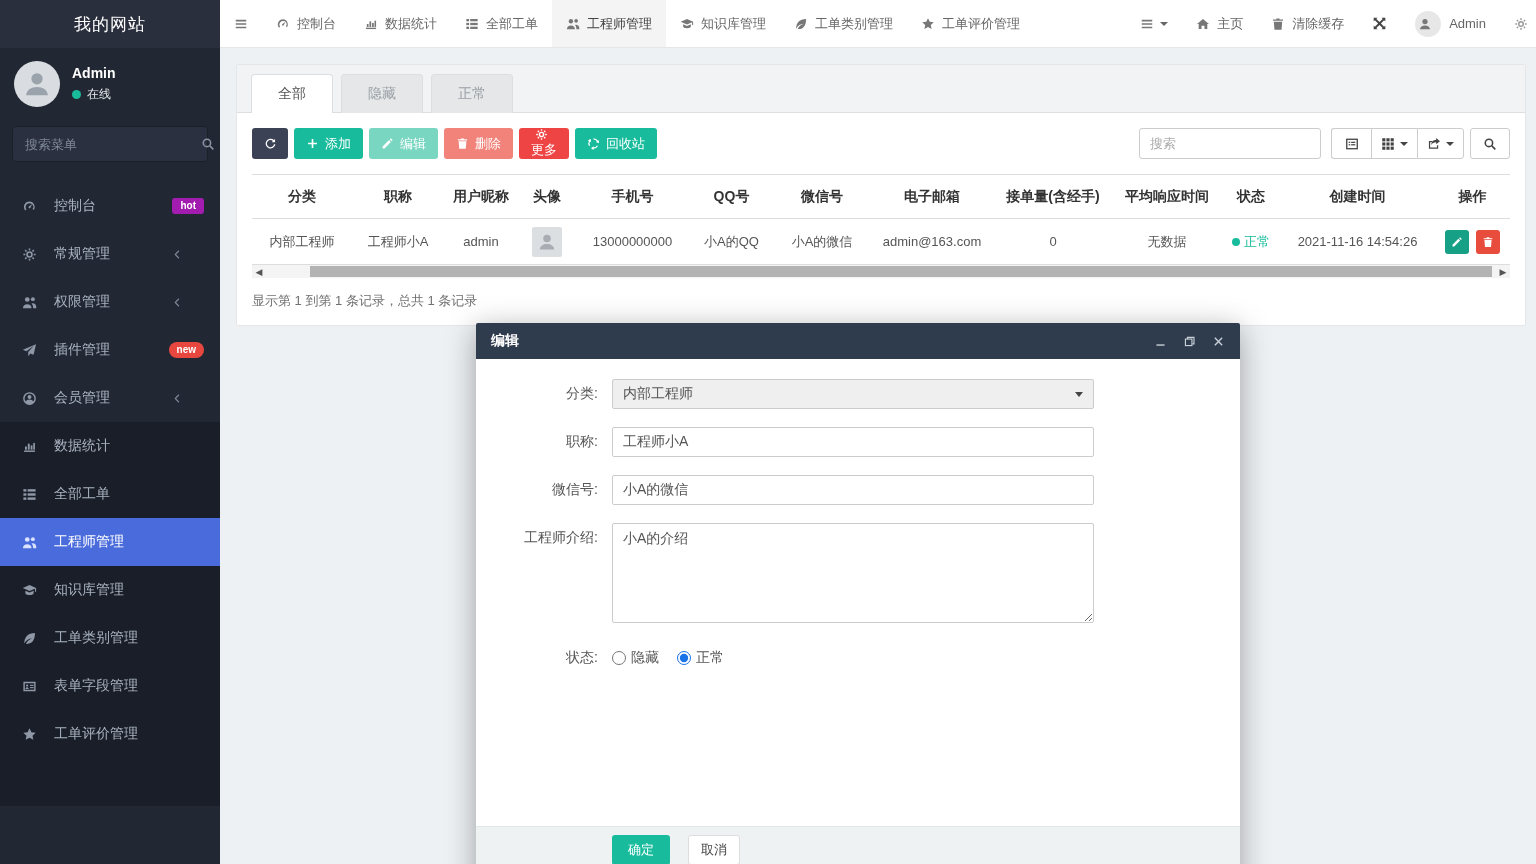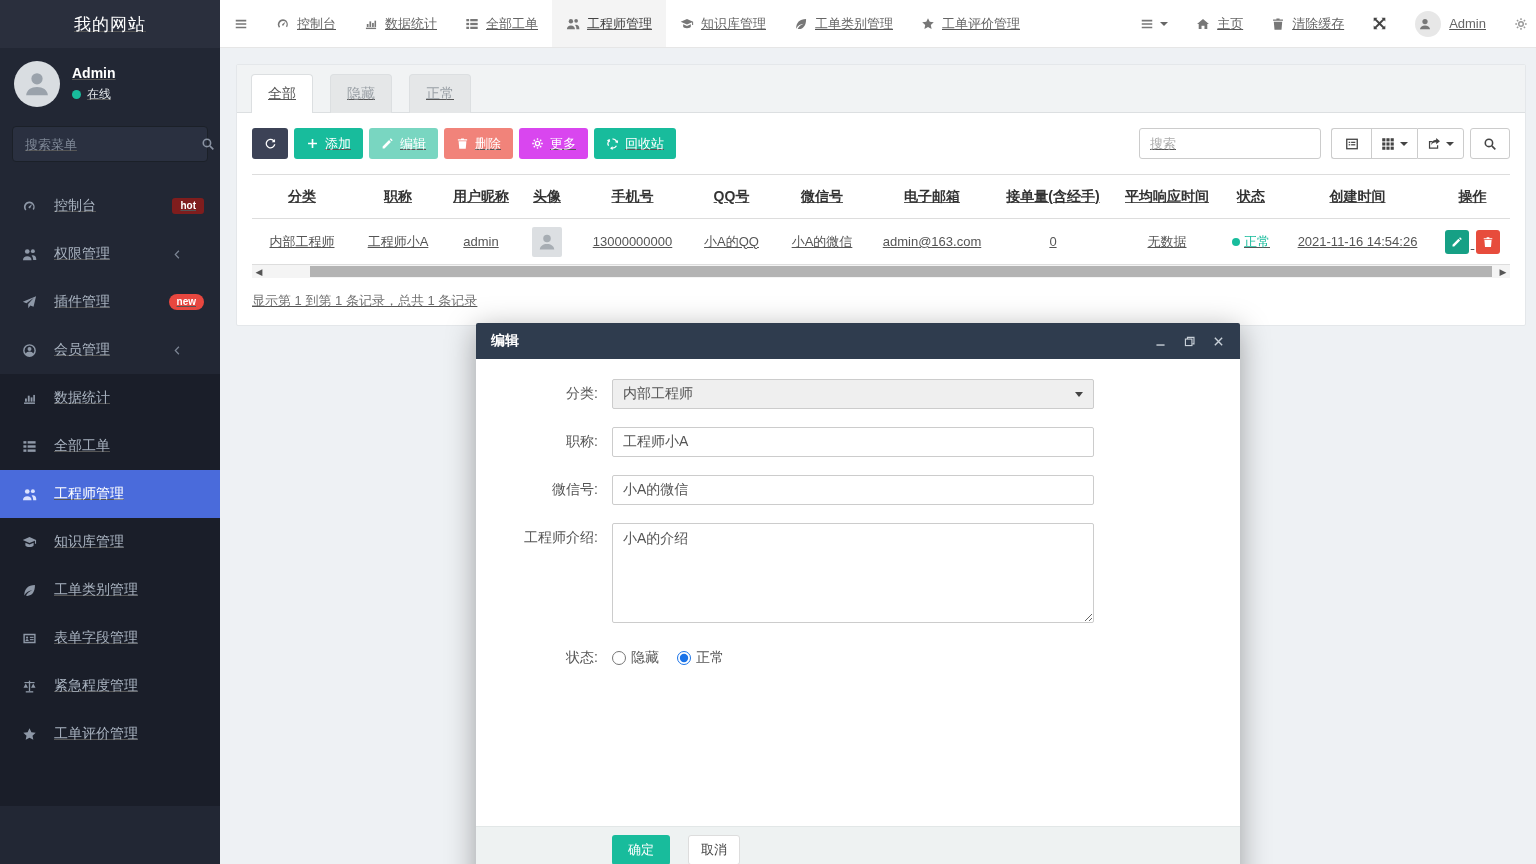--- a/index.html
+++ b/index.html
@@ -2,21 +2,21 @@
 <html><head>
 <meta charset="utf-8">
 <style>
   * { box-sizing: border-box; margin: 0; padding: 0; }
   html,body { width:1536px; height:864px; overflow:hidden; }
   body { font-family:"Liberation Sans","DejaVu Sans",sans-serif; font-size:14px; color:#555;
          background:#eef1f4; position:relative; }
   .ic { display:inline-flex; align-items:center; justify-content:center; }
   .ic svg { width:1em; height:1em; display:block; }
 
-  .app { display:flex; width:1412px; height:864px;text-decoration:underline; }
+  .app { display:flex; width:1412px; height:864px; }
 
   
   .sidebar { width:220px; min-width:220px; background:#222734; height:864px; display:flex; flex-direction:column; }
   .brand { height:48px; background:#2a2f3d; color:#fff; font-size:17px; display:flex;
            align-items:center; justify-content:center; letter-spacing:1px; }
   .user-panel { display:flex; align-items:center; padding:13px 14px; }
   .user-avatar { width:46px; height:46px; border-radius:50%; background:#d9dde1; color:#9aa2ab;
                  display:flex; align-items:center; justify-content:center; font-size:30px; overflow:hidden; }
   .user-meta { margin-left:12px; }
   .user-name { color:#fff; font-weight:bold; font-size:14px; margin-bottom:5px; }
@@ -26,21 +26,21 @@
                  height:36px; display:flex; align-items:center; padding:0 12px; }
   .menu-search input { flex:1; background:transparent; border:none; outline:none; color:#cfd6df; font-size:13px; }
   .menu-search input::placeholder { color:#7f8897; }
   .menu-search .ic { color:#8a93a2; font-size:14px; }
   .side-nav { flex:1; overflow:hidden; padding-top:10px; }
   .side-item { height:48px; display:flex; align-items:center; padding:0 16px 0 22px; color:#a9b3c0;
                font-size:14px; cursor:pointer; position:relative; }
   .side-item .ic { font-size:15px; width:22px; margin-right:10px; color:#8e98a7; justify-content:flex-start; }
   .side-item .chev { margin-left:auto; font-size:11px; color:#7c8594; }
   .badge { margin-left:auto; font-size:10px; font-weight:bold; color:#fff; padding:2px 8px; line-height:1.2; }
-  .badge.hot { background:#7f1d1d; border-radius:3px; }
+  .badge.hot { background:#a21caf; border-radius:3px; }
   .badge.new { background:#e8473f; border-radius:10px; }
   .submenu-wrap { background:#1a1e29; }
   .submenu-wrap .parent { color:#f0f3f6; }
   .submenu-wrap .parent .ic { color:#97a1e8; }
   .side-item.active { background:#4a6bdb; color:#fff; }
   .side-item.active .ic { color:#dbe2ff; }
 
   
   .main { flex:1; display:flex; flex-direction:column; }
   .topbar { height:48px; background:#fff; border-bottom:1px solid #e6e6e6; display:flex; align-items:stretch; }
@@ -52,35 +52,35 @@
   .tb-item.icon-only .ic { margin-right:0; }
   .caret { display:inline-block; width:0; height:0; border-left:4px solid transparent; border-right:4px solid transparent;
            border-top:4px solid #666; margin-left:6px; }
   .tb-avatar { width:26px; height:26px; border-radius:50%; background:#e7e7e7; color:#b5b5b5;
                display:flex; align-items:center; justify-content:center; font-size:16px; margin-right:8px; overflow:hidden; }
 
   
   .content { flex:1; padding:16px; }
   .panel { background:#fff; border:1px solid #e4e7ea; border-radius:2px; }
   .tabs-bar { background:#f1f3f4; border-bottom:1px solid #dcdfe1; padding:8px 14px 0; display:flex; }
-  .tab { padding:10px 16px; font-size:14px; color:#9aa0a6; background:#e5e7e8; border:1px solid #dcdfe1;
-         border-bottom:none; border-radius:4px 4px 0 0; margin-right:17px; cursor:pointer; position:relative; top:1px;text-align:center; }
+  .tab { padding:10px 26px; font-size:14px; color:#9aa0a6; background:#e5e7e8; border:1px solid #dcdfe1;
+         border-bottom:none; border-radius:4px 4px 0 0; margin-right:8px; cursor:pointer; position:relative; top:1px;text-align:center; }
   .tab.active { background:#fff; color:#555; }
   .panel-body { padding:15px; }
   .toolbar-row { display:flex; align-items:center; margin-bottom:15px; }
   .btn { height:31px; border:none; border-radius:3px; color:#fff; font-size:13px; display:inline-flex;
          align-items:center; padding:0 12px; margin-right:6px; cursor:pointer; font-family:inherit; }
   .btn .ic { font-size:13px; margin-right:6px; }
   .btn.icon-only { width:36px; justify-content:center; }
   .btn.icon-only .ic { margin:0; }
   .btn-dark { background:#3c4256; }
   .btn-green { background:#18bc9c; }
   .btn-green-light { background:#79d6c1; }
   .btn-red-light { background:#f1837a; }
-  .btn-gray { background:#d946ef; }
+  .btn-gray { background:#ef4444;flex-direction:column; }
   .search-area { margin-left:auto; display:flex; align-items:center; }
   .tb-search-input { width:182px; height:31px; border:1px solid #ccc; border-radius:3px; padding:0 10px;
                      font-size:13px; color:#555; outline:none; font-family:inherit; }
   .tb-search-input::placeholder { color:#aaa; }
   .btn-group { display:flex; margin-left:10px; }
   .btn-outline { height:31px; min-width:40px; background:#fff; border:1px solid #ccc; color:#444;
                  display:inline-flex; align-items:center; justify-content:center; padding:0 9px; cursor:pointer; font-family:inherit; }
   .btn-group .btn-outline { border-right-width:0; }
   .btn-group .btn-outline:first-child { border-radius:3px 0 0 3px; }
   .btn-group .btn-outline:last-child { border-right-width:1px; border-radius:0 3px 3px 0; }
@@ -189,20 +189,36 @@
               <path fill="currentColor" d="M8 2.6a5.9 5.9 0 0 0-4.6 9.6l1.3-1A4.2 4.2 0 1 1 12.2 8c0 1-.35 1.9-.9 2.6l1.3 1A5.9 5.9 0 0 0 8 2.6z"></path>
               <path fill="currentColor" d="M10.9 5.3 7.4 8.1a1 1 0 1 0 1.4 1.4z"></path>
             </svg>
           </span>
         <span>控制台</span>
         <span class="badge hot">hot</span>
       </div>
       <div class="side-item">
         <span class="ic">
             <svg viewBox="0 0 16 16">
+              <g fill="none" stroke="currentColor" stroke-width="1.7">
+                <circle cx="8" cy="8" r="2.6"></circle>
+                <path d="M8 1.5v2M8 12.5v2M1.5 8h2M12.5 8h2M3.4 3.4l1.4 1.4M11.2 11.2l1.4 1.4M12.6 3.4l-1.4 1.4M4.8 11.2l-1.4 1.4"></path>
+              </g>
+            </svg>
+          </span>
+        <span>常规管理</span>
+        <span class="chev ic">
+            <svg viewBox="0 0 16 16">
+              <path fill="none" stroke="currentColor" stroke-width="1.8" d="M10 2.5 4.8 8 10 13.5"></path>
+            </svg>
+          </span>
+      </div>
+      <div class="side-item">
+        <span class="ic">
+            <svg viewBox="0 0 16 16">
               <g fill="currentColor">
                 <circle cx="5.6" cy="4.8" r="2.5"></circle>
                 <path d="M1 14c0-2.6 2-4.2 4.6-4.2S10.2 11.4 10.2 14z"></path>
                 <circle cx="11.6" cy="4.4" r="2.1"></circle>
                 <path d="M11.3 8.9c2.4.1 3.9 1.6 3.9 3.9v1.2h-3.3c0-2.1-.5-3.9-1.7-5z"></path>
               </g>
             </svg>
           </span>
         <span>权限管理</span>
         <span class="chev ic">
@@ -305,33 +321,20 @@
                 <g fill="currentColor">
                   <path fill-rule="evenodd" d="M1.5 3h13v10h-13zM3 4.5v7h10v-7z"></path>
                   <circle cx="5.4" cy="7" r="1.2"></circle>
                   <path d="M3.6 10.6c.2-1.2 1-1.8 1.8-1.8s1.6.6 1.8 1.8z"></path>
                   <rect x="8.4" y="6.2" width="4" height="1.2"></rect>
                   <rect x="8.4" y="8.6" width="4" height="1.2"></rect>
                 </g>
               </svg>
             </span>
           <span>表单字段管理</span>
-        </div>
-        <div class="side-item">
-          <span class="ic">
-              <svg viewBox="0 0 16 16">
-                <g fill="currentColor">
-                  <rect x="7.3" y="1.8" width="1.4" height="11.2"></rect>
-                  <rect x="2.6" y="3.2" width="10.8" height="1.2"></rect>
-                  <path d="M4 4.9 1.6 9.3h4.8zM12 4.9 9.6 9.3h4.8z"></path>
-                  <rect x="4" y="13" width="8" height="1.4"></rect>
-                </g>
-              </svg>
-            </span>
-          <span>紧急程度管理</span>
         </div>
         <div class="side-item">
           <span class="ic">
               <svg viewBox="0 0 16 16">
                 <path fill="currentColor" d="m8 1.4 2 4.1 4.6.6-3.4 3.1.9 4.5L8 11.5l-4.1 2.2.9-4.5L1.4 6.1 6 5.5z"></path>
               </svg>
             </span>
           <span>工单评价管理</span>
         </div>
         <div class="side-item">

